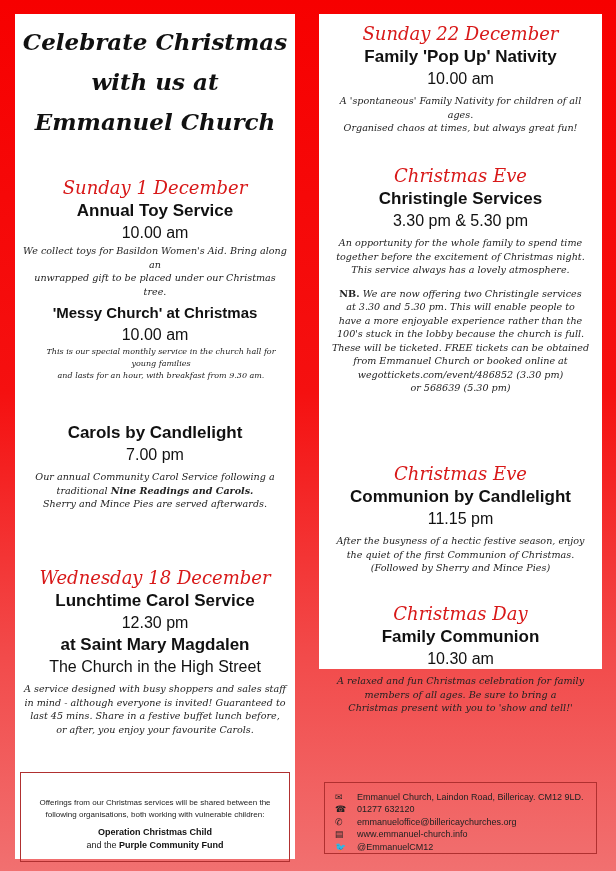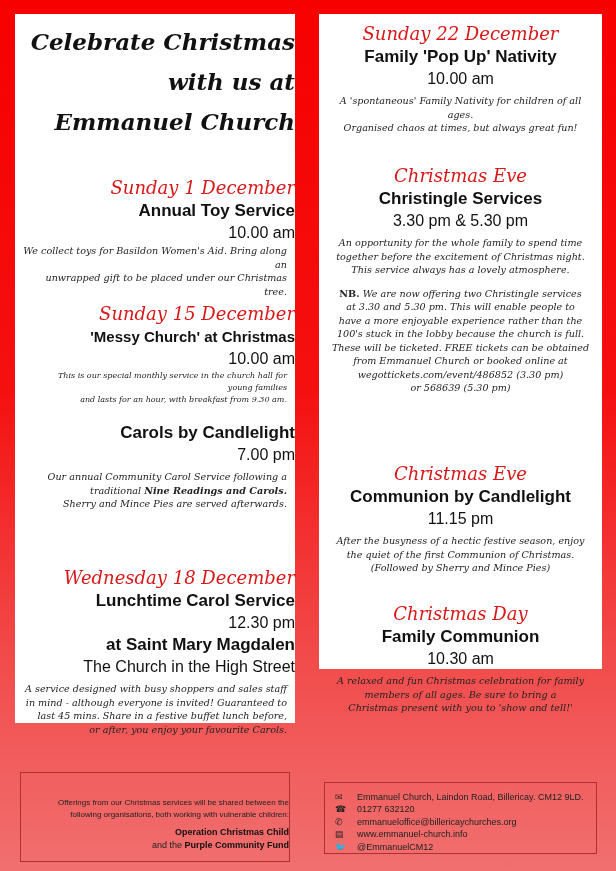--- a/index.html
+++ b/index.html
@@ -1,20 +1,20 @@
 <!DOCTYPE html>
 <html><head>
 <meta charset="utf-8">
 <style>
   html,body{margin:0;padding:0;}
   body{width:616px;height:871px;position:relative;overflow:hidden;
     background:linear-gradient(180deg,#f70000 0%,#f51010 45%,#f24a4a 75%,#f17070 100%);
     font-family:"Liberation Sans",sans-serif;color:#111;}
   .panel{position:absolute;top:14px;background:#fff;box-sizing:border-box;text-align:center;}
-  #left{left:15px;width:280px;height:709px;text-align:right;}
+  #left{left:15px;width:280px;height:845px;}
   #right{left:319px;width:283px;height:655px;}
   .title{font-family:"DejaVu Serif",serif;font-style:italic;font-weight:bold;font-size:23px;line-height:40px;color:#111;margin-top:8px;}
   .date{font-family:"DejaVu Serif",serif;font-style:italic;color:#d81818;font-size:18px;line-height:24px;}
   .evname{font-weight:bold;font-size:17px;line-height:22px;}
   .time{font-size:16px;line-height:22px;}
   .desc{font-family:"DejaVu Serif",serif;font-style:italic;font-size:9.6px;line-height:13.5px;color:#222;padding:0 8px;}
   .desc.small{font-size:8px;line-height:12px;padding-left:20px;}
   .sec{position:absolute;left:0;right:0;}
   .box{position:absolute;left:5px;right:5px;border:1.5px solid #b03030;font-size:9px;line-height:13px;color:#222;}
   .box b{color:#111;}
@@ -36,21 +36,20 @@
     <div class="date">Sunday 1 December</div>
     <div class="evname">Annual Toy Service</div>
     <div class="time">10.00 am</div>
     <div class="desc">
       <div>We collect toys for Basildon Women's Aid.  Bring along an</div>
       <div>unwrapped gift to be placed under our Christmas tree.</div>
     </div>
   </div>
 
   <div class="sec" style="top:288px">
-    <div class="date">Sunday 15 December</div>
     <div class="evname" style="font-size:15px">'Messy Church' at Christmas</div>
     <div class="time">10.00 am</div>
     <div class="desc small">
       <div>This is our special monthly service in the church hall for young families</div>
       <div>and lasts for an hour, with breakfast from 9.30 am.</div>
     </div>
   </div>
 
   <div class="sec" style="top:408px">
     <div class="evname">Carols by Candlelight</div>

